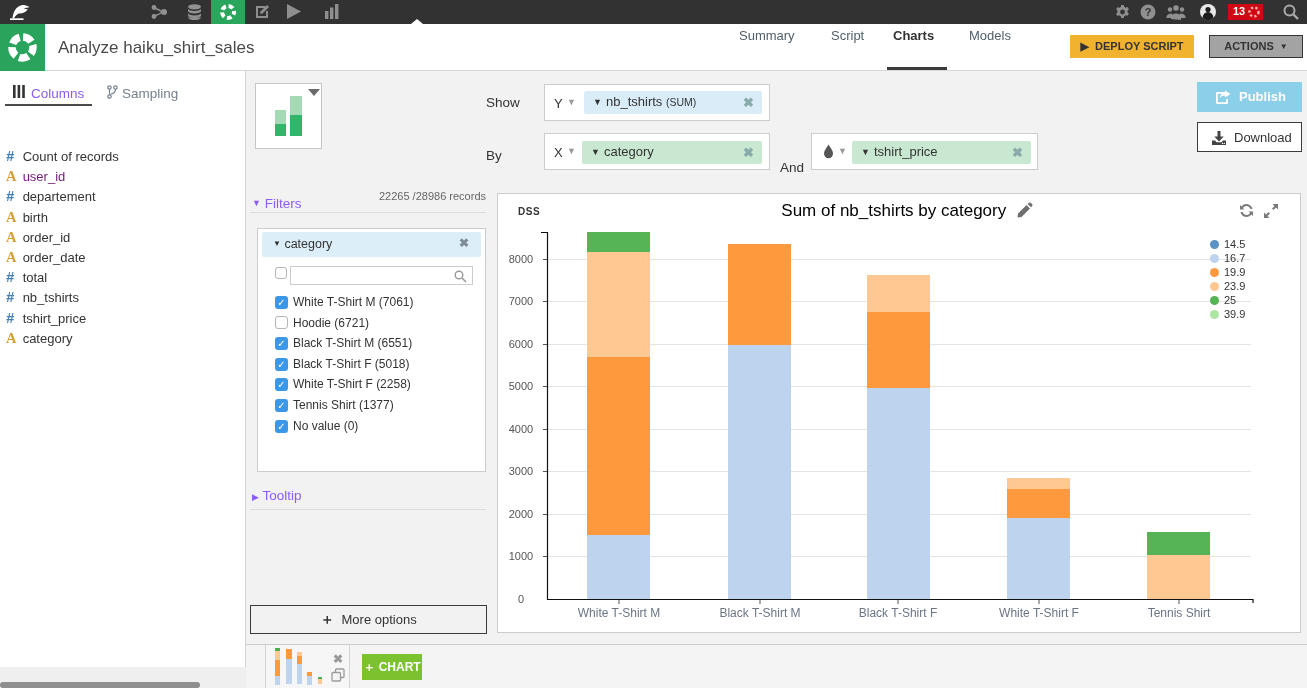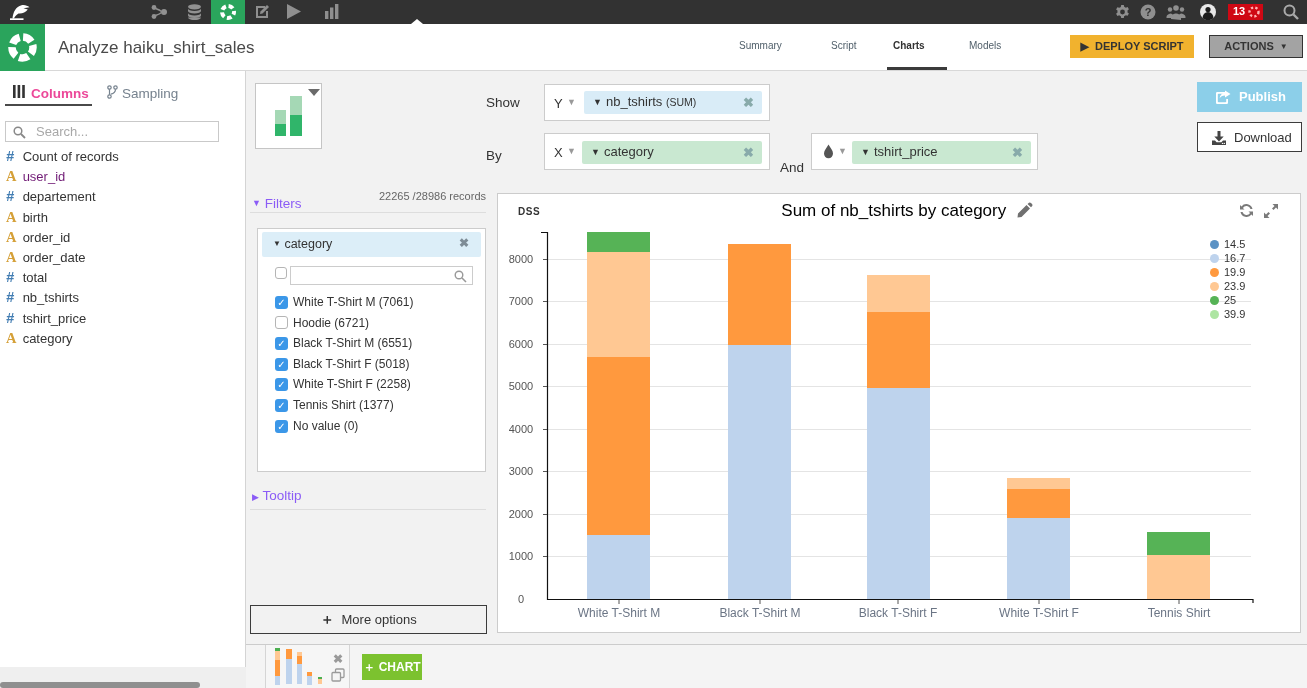--- a/index.html
+++ b/index.html
@@ -11,21 +11,21 @@
 #topnav { position:absolute; left:0; top:0; width:1307px; height:24px; background:#323232; }
 #topnav .navtxt { color:#fff; font-size:14px; position:absolute; top:4px;margin-top:40px; }
 .notch { position:absolute; top:19px; left:411px; width:0; height:0; border-left:6px solid transparent; border-right:6px solid transparent; border-bottom:5px solid #ffffff; }
 .navgreen { position:absolute; left:211px; top:0; width:34px; height:24px; background:#2aa55c; }
 .badge { position:absolute; left:1228px; top:4px; width:35px; height:16px; background:#cf0814; color:#fff; font-size:11px; font-weight:bold; }
 
 
 #titlebar { position:absolute; left:0; top:24px; width:1307px; height:47px; background:#ffffff; border-bottom:1px solid #d8d8d8; }
 .greensq { position:absolute; left:0; top:0; width:45px; height:47px; background:#2aa45c; }
 #pagetitle { position:absolute; left:58px; top:14px; font-size:17px; color:#4a4a4a; }
-.tab { position:absolute; top:16px; font-size:10px; color:#51606b; }
+.tab { position:absolute; top:4px; font-size:13px; color:#51606b; }
 .tab.active { color:#333; font-weight:bold; }
 .tabline { position:absolute; left:887px; top:43px; width:60px; height:3px; background:#3b3b3b; }
 #deploy { position:absolute; left:1070px; top:11px; width:124px; height:23px; background:#f1b22e; color:#333; font-size:11px; font-weight:bold; text-align:center; line-height:23px; }
 #actions { position:absolute; left:1209px; top:11px; width:94px; height:23px; background:#a3a3a3; border:1px solid #333; color:#333; font-size:11px; font-weight:bold; text-align:center; line-height:21px; }
 
 
 #sidebar { position:absolute; left:0; top:71px; width:246px; height:596px; background:#fff; border-right:1px solid #d4d4d4; }
 #sidebar .stab { position:absolute; top:15px; font-size:13.5px; }
 .colunder { position:absolute; left:5px; top:33px; width:87px; height:2px; background:#4a4a4a; }
 #sbsearch { position:absolute; left:5px; top:50px; width:214px; height:21px; border:1px solid #c9c9c9; background:#fff; }
@@ -151,36 +151,29 @@
   <div class="tabline"></div>
   <div id="deploy">▶&nbsp; DEPLOY SCRIPT</div>
   <div id="actions">ACTIONS &nbsp;<span style="font-size:8px;vertical-align:1px">▼</span></div>
 </div>
 <div id="sidebar">
   <svg class="abs" style="left:13px;top:14px" width="13" height="13" viewBox="0 0 13 13">
     <rect x="0" y="0" width="2.6" height="13" fill="#333"></rect>
       <rect x="4.6" y="0" width="2.6" height="13" fill="#333"></rect>
       <rect x="9.2" y="0" width="2.6" height="13" fill="#333"></rect>
   </svg>
-  <span class="stab" style="left:31px;font-weight:bold;color:#ec4899">Columns</span>
+  <span class="stab" style="left:31px;font-weight:normal;color:#8b5cf6">Columns</span>
   <div class="colunder"></div>
   <svg class="abs" style="left:107px;top:14px" width="11" height="14" viewBox="0 0 11 14">
     <circle cx="2.5" cy="2.5" r="1.7" fill="none" stroke="#76828e" stroke-width="1.2"></circle>
     <circle cx="8.5" cy="2.5" r="1.7" fill="none" stroke="#76828e" stroke-width="1.2"></circle>
     <circle cx="2.5" cy="11.5" r="1.7" fill="none" stroke="#76828e" stroke-width="1.2"></circle>
     <path d="M2.5,4.2 V9.8 M8.5,4.2 Q8.5,8 3.8,9.2" stroke="#76828e" stroke-width="1.2" fill="none"></path>
   </svg>
   <span class="stab" style="left:122px;color:#76828e">Sampling</span>
-  <div id="sbsearch">
-    <svg class="abs" style="left:7px;top:4px" width="13" height="13" viewBox="0 0 13 13">
-      <circle cx="5" cy="5" r="3.8" fill="none" stroke="#888" stroke-width="1.5"></circle>
-      <line x1="8" y1="8" x2="12" y2="12" stroke="#888" stroke-width="1.8"></line>
-    </svg>
-    <span style="position:absolute;left:30px;top:2px;font-size:13px;color:#a8a8a8">Search...</span>
-  </div>
   <div class="colrow" style="top:77px"><span class="hicon">#</span> <span style="color:#333">Count of records</span></div>
   <div class="colrow" style="top:97px"><span class="aicon">A</span> <span style="color:#701a75">user_id</span></div>
   <div class="colrow" style="top:117px"><span class="hicon">#</span> <span style="color:#333">departement</span></div>
   <div class="colrow" style="top:138px"><span class="aicon">A</span> <span style="color:#333">birth</span></div>
   <div class="colrow" style="top:158px"><span class="aicon">A</span> <span style="color:#333">order_id</span></div>
   <div class="colrow" style="top:178px"><span class="aicon">A</span> <span style="color:#333">order_date</span></div>
   <div class="colrow" style="top:198px"><span class="hicon">#</span> <span style="color:#333">total</span></div>
   <div class="colrow" style="top:218px"><span class="hicon">#</span> <span style="color:#333">nb_tshirts</span></div>
   <div class="colrow" style="top:239px"><span class="hicon">#</span> <span style="color:#333">tshirt_price</span></div>
   <div class="colrow" style="top:259px"><span class="aicon">A</span> <span style="color:#333">category</span></div>

